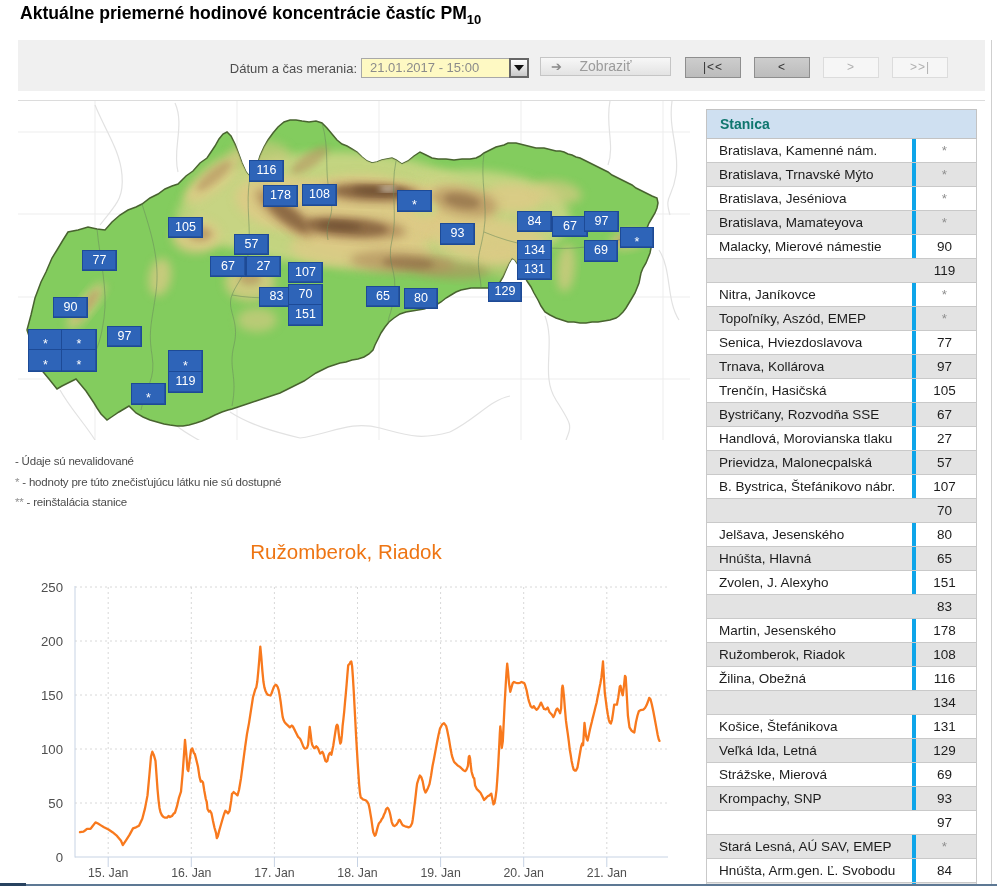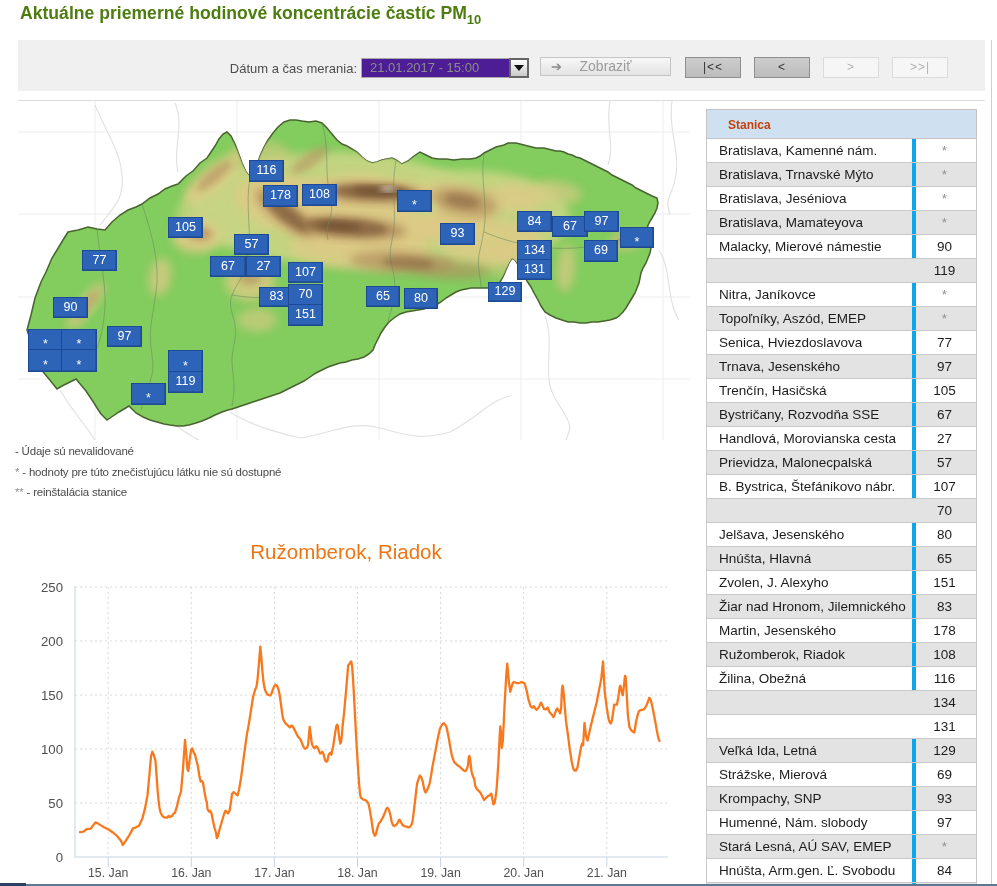--- a/index.html
+++ b/index.html
@@ -1,40 +1,40 @@
 <!DOCTYPE html>
 <html><head>
 <meta charset="utf-8">
 <style>
 html,body{margin:0;padding:0;}
 body{width:997px;height:886px;position:relative;overflow:hidden;background:#fff;font-family:"Liberation Sans",sans-serif;}
 .abs{position:absolute;}
-#title{left:20px;top:3px;font-size:17.6px;font-weight:bold;color:#4d7c0f;letter-spacing:0px;}
+#title{left:20px;top:3px;font-size:17.6px;font-weight:bold;color:#000000;letter-spacing:0px;}
 #title sub{font-size:13px;}
 #toolbar{left:18px;top:40px;width:967px;height:51px;background:#f0f0f0;}
 #dtlabel{right:640px;top:61px;font-size:13px;color:#4d4d4d;}
-#dtinput{left:361px;top:58px;width:146px;height:18px;border:1px solid #a8a8a8;background:#4c1d95;font-size:13px;color:#8b8b8b;padding-left:8px;line-height:18px;}
+#dtinput{left:361px;top:58px;width:146px;height:18px;border:1px solid #a8a8a8;background:#fef9c3;font-size:13px;color:#8b8b8b;padding-left:8px;line-height:18px;}
 #ddbtn{left:509px;top:58px;width:16px;height:16px;border:2px solid #666;background:linear-gradient(#fff,#c9c9c9);text-align:center;}
 #ddbtn .tri{width:0;height:0;border-left:5px solid transparent;border-right:5px solid transparent;border-top:6px solid #111;margin:5px auto 0;}
 .btn{font-size:13px;text-align:center;line-height:19px;}
 #zobraz{left:540px;top:57px;width:129px;height:17px;border:1px solid #c5c5c5;background:linear-gradient(#f7f7f7,#e3e3e3);color:#9b9b9b;font-size:14px;line-height:17px;}
 #zobraz .arr{color:#8a8a8a;font-size:13px;position:absolute;left:10px;top:0px;}
 .navdark{width:54px;height:19px;border:1px solid #8e8e8e;background:linear-gradient(#cdcdcd,#bcbcbc);color:#333;font-size:12px;line-height:19px;letter-spacing:1px;}
 .navlite{width:54px;height:19px;border:1px solid #dcdcdc;background:#f6f6f6;color:#b0b0b0;font-size:12px;line-height:19px;letter-spacing:1px;}
 #topline{left:18px;top:100px;width:967px;height:1px;background:#dcdcdc;}
 #rightline{left:991px;top:40px;width:1px;height:846px;background:#cfcfcf;}
 .marker{position:absolute;background:#2e64b8;border:1px solid #1d4a96;box-shadow:inset -1px -1px 0 #25539f;color:#fff;font-size:12.5px;text-align:center;line-height:18px;}
 .notes{left:15px;top:441px;font-size:11.5px;letter-spacing:-0.2px;color:#4b4b4b;line-height:20.6px;}
-.notes .m{}
+.notes .m{margin-top:10px;}
 .notes .g{color:#909090;}
 #ctitle{left:18px;top:540px;width:656px;text-align:center;font-size:20.5px;color:#ee7513;}
 
 #tbl{left:706px;top:109px;width:271px;}
 .thead{height:30px;background:#cfe0f1;border:1px solid #c3c3c3;box-sizing:border-box;}
-.thead .t1{position:absolute;left:13px;top:7px;font-size:12px;font-weight:bold;color:#c2410c;margin-left:8px;}
+.thead .t1{position:absolute;left:13px;top:7px;font-size:14px;font-weight:bold;color:#0f766e;}
 .row{height:24px;box-sizing:border-box;border-left:1px solid #c9c9c9;border-right:1px solid #c9c9c9;border-bottom:1px solid #c9c9c9;position:relative;overflow:hidden;}
 .row .c1{position:absolute;left:0;top:0;width:205px;height:100%;border-right:4px solid #0ea5e9;}
 .row .c1 span{position:absolute;left:12px;top:4px;font-size:13.5px;color:#1c1c1c;white-space:nowrap;}
 .row .c2{position:absolute;left:206px;top:0;right:0;height:100%;text-align:center;font-size:13.5px;color:#1c1c1c;line-height:23px;}
 .row.g{background:#e3e3e3;}
 .row .ast{color:#8f8f8f;}
 #botbar1{left:0px;top:883px;width:26px;height:3px;background:#28425f;}
 #botbar2{left:26px;top:884px;width:971px;height:2px;background:#5d7894;}
 </style>
 </head>
@@ -264,39 +264,39 @@
       <div class="c2"><span class="ast">*</span></div>
     </div>
 <div class="row">
       <div class="c1">
         <span>Senica, Hviezdoslavova</span>
       </div>
       <div class="c2"><span>77</span></div>
     </div>
 <div class="row g">
       <div class="c1">
-        <span>Trnava, Jesenského</span>
+        <span>Trnava, Kollárova</span>
       </div>
       <div class="c2"><span>97</span></div>
     </div>
 <div class="row">
       <div class="c1">
         <span>Trenčín, Hasičská</span>
       </div>
       <div class="c2"><span>105</span></div>
     </div>
 <div class="row g">
       <div class="c1">
         <span>Bystričany, Rozvodňa SSE</span>
       </div>
       <div class="c2"><span>67</span></div>
     </div>
 <div class="row">
       <div class="c1">
-        <span>Handlová, Morovianska cesta</span>
+        <span>Handlová, Morovianska tlaku</span>
       </div>
       <div class="c2"><span>27</span></div>
     </div>
 <div class="row g">
       <div class="c1">
         <span>Prievidza, Malonecpalská</span>
       </div>
       <div class="c2"><span>57</span></div>
     </div>
 <div class="row">
@@ -320,23 +320,20 @@
       </div>
       <div class="c2"><span>65</span></div>
     </div>
 <div class="row">
       <div class="c1">
         <span>Zvolen, J. Alexyho</span>
       </div>
       <div class="c2"><span>151</span></div>
     </div>
 <div class="row g">
-      <div class="c1">
-        <span>Žiar nad Hronom, Jilemnického</span>
-      </div>
       <div class="c2"><span>83</span></div>
     </div>
 <div class="row">
       <div class="c1">
         <span>Martin, Jesenského</span>
       </div>
       <div class="c2"><span>178</span></div>
     </div>
 <div class="row g">
       <div class="c1">
@@ -347,20 +344,23 @@
 <div class="row">
       <div class="c1">
         <span>Žilina, Obežná</span>
       </div>
       <div class="c2"><span>116</span></div>
     </div>
 <div class="row g">
       <div class="c2"><span>134</span></div>
     </div>
 <div class="row">
+      <div class="c1">
+        <span>Košice, Štefánikova</span>
+      </div>
       <div class="c2"><span>131</span></div>
     </div>
 <div class="row g">
       <div class="c1">
         <span>Veľká Ida, Letná</span>
       </div>
       <div class="c2"><span>129</span></div>
     </div>
 <div class="row">
       <div class="c1">
@@ -368,23 +368,20 @@
       </div>
       <div class="c2"><span>69</span></div>
     </div>
 <div class="row g">
       <div class="c1">
         <span>Krompachy, SNP</span>
       </div>
       <div class="c2"><span>93</span></div>
     </div>
 <div class="row">
-      <div class="c1">
-        <span>Humenné, Nám. slobody</span>
-      </div>
       <div class="c2"><span>97</span></div>
     </div>
 <div class="row g">
       <div class="c1">
         <span>Stará Lesná, AÚ SAV, EMEP</span>
       </div>
       <div class="c2"><span class="ast">*</span></div>
     </div>
 <div class="row">
       <div class="c1">

